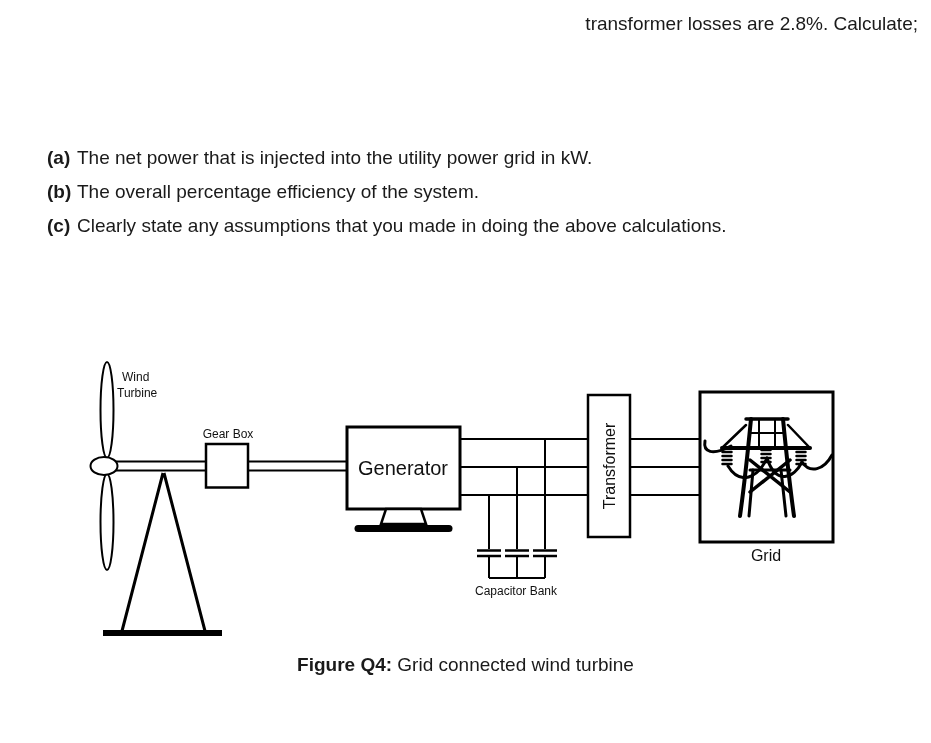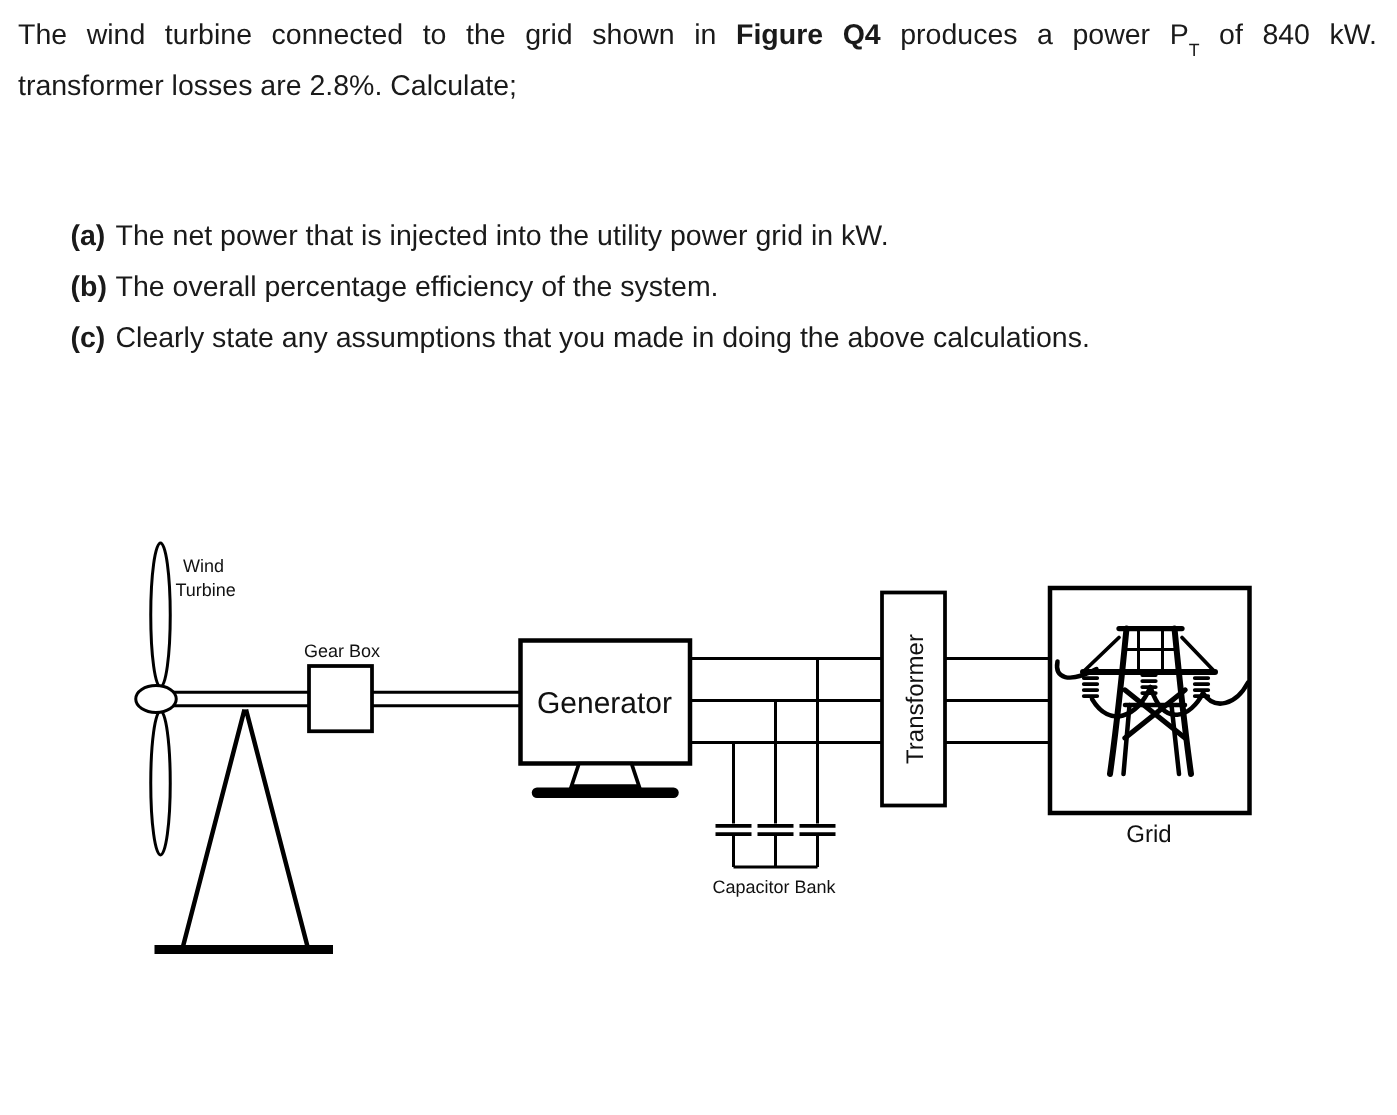--- a/index.html
+++ b/index.html
@@ -8,21 +8,21 @@
     width:931px;height:743px;
     background:#ffffff;
     font-family:"Liberation Sans", sans-serif;
     color:#1a1a1a;
     overflow:hidden;
   }
   .para{
     position:absolute;left:12px;top:7px;width:906px;
     font-size:19px;line-height:34px;
   }
-  .pline{white-space:nowrap;}
+  .pline{white-space:nowrap;text-align:right;}
   .pline.justify{
     white-space:normal;
     text-align:justify;
     text-align-last:justify;
   }
   .pline b{font-weight:bold;}
   sub.ptsub{
     font-size:0.62em;
     position:relative;top:0.25em;
     line-height:0;
@@ -47,21 +47,20 @@
     text-align:center;font-size:19px;line-height:34px;
   }
   .caption b{font-weight:bold;}
 </style>
 </head>
 <body>
 
 <div class="page">
 
   <div class="para">
-    <div class="pline justify"><span>The wind turbine connected to the grid shown in </span><b>Figure Q4</b><span> produces a power P</span><sub class="ptsub">T</sub><span> of 840 kW.</span></div>
     <div class="pline">transformer losses are 2.8%. Calculate;</div>
   </div>
 
   <div class="tasks">
     <div class="task">
       <span class="task-label">(a)</span>
       <span class="task-text">The net power that is injected into the utility power grid in kW.</span>
     </div>
     <div class="task">
       <span class="task-label">(b)</span>
@@ -130,14 +129,15 @@
       <path stroke-width="2.5" d="M761.5,450 H770.5 M761.5,454 H770.5 M761.5,458 H770.5 M761.5,462 H770.5"></path>
       <path stroke-width="2.5" d="M796.5,452 H805.5 M796.5,456 H805.5 M796.5,460 H805.5 M796.5,464 H805.5"></path>
       <path stroke-width="3" d="M705,441 C703,452 712,456 731,446"></path>
       <path stroke-width="3" d="M728,466 C740,486 758,478 767,458"></path>
       <path stroke-width="3" d="M767,458 C776,486 794,478 802,462"></path>
       <path stroke-width="3" d="M802,462 C810,474 824,470 832,455"></path>
     </g>
     <text class="lbl-med" x="766" y="561" text-anchor="middle">Grid</text>
   </svg>
 
+  <div class="caption"><b>Figure Q4:</b><span> Grid connected wind turbine</span></div>
 
 </div>
 
 </body></html>

